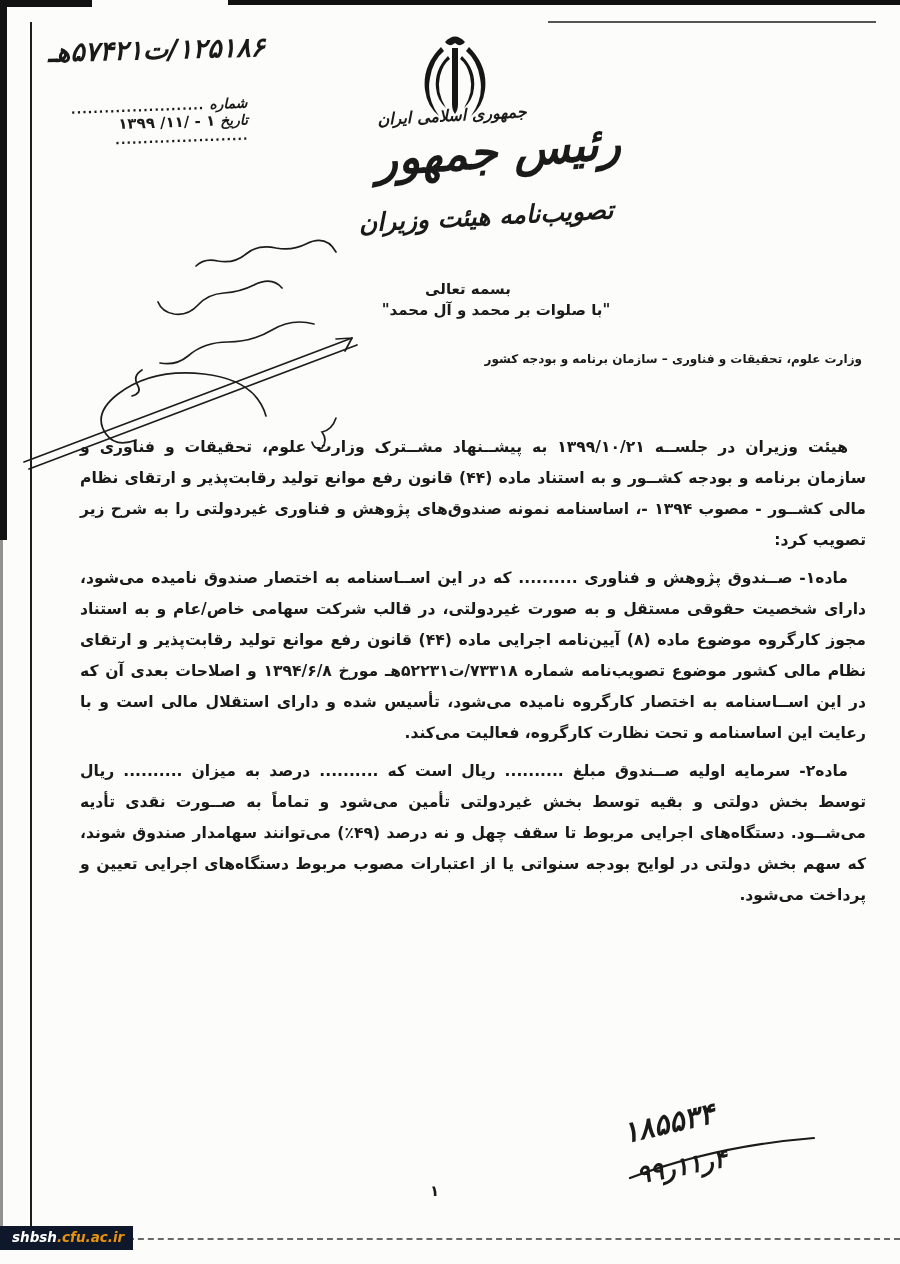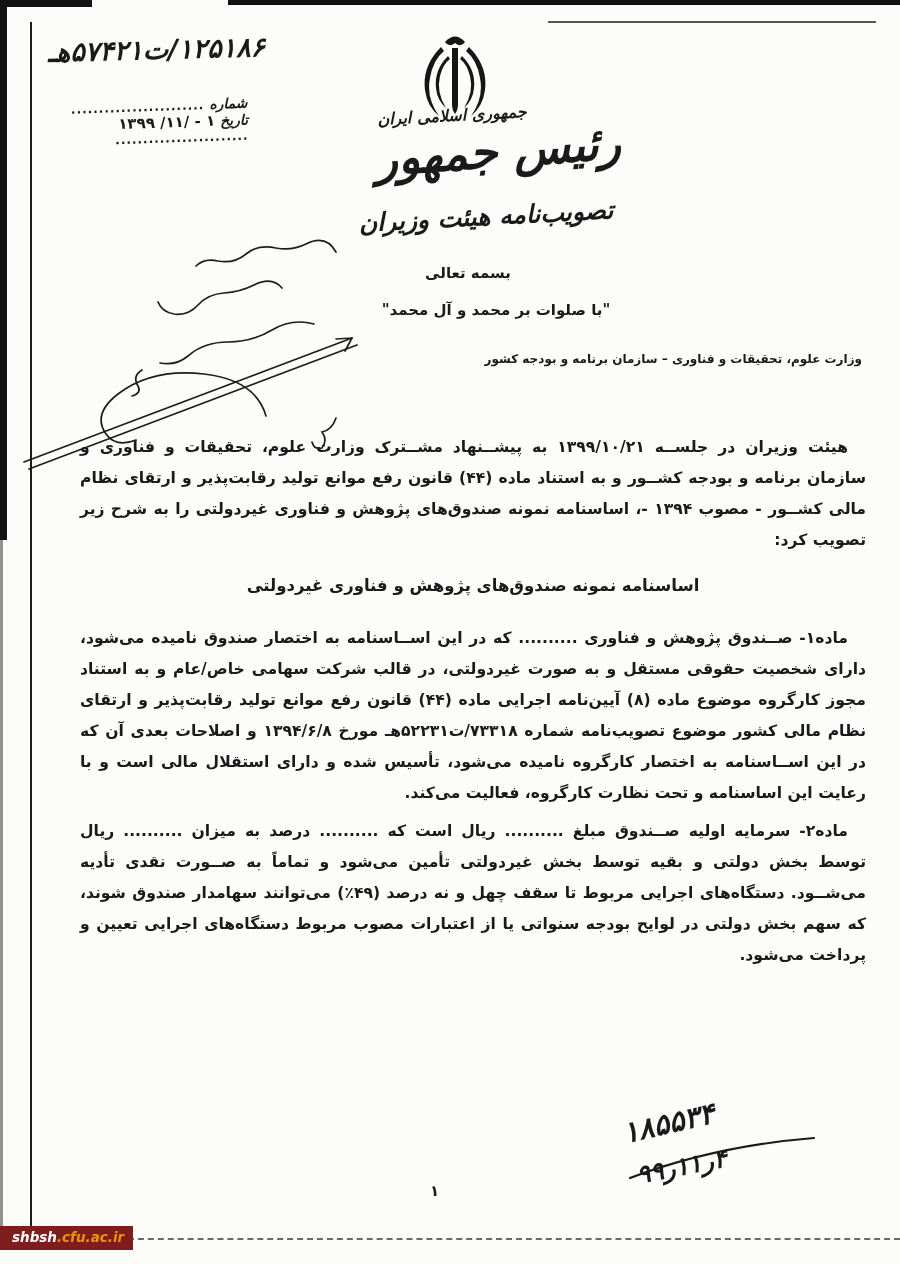--- a/index.html
+++ b/index.html
@@ -23,21 +23,21 @@
   .stamp .lbl{font-style:italic;font-size:14px;}
   .stamp .dots{font-size:12px;letter-spacing:1px;overflow:hidden;}
   .stamp .date-val{direction:ltr;unicode-bidi:isolate;font-size:15px;}
   .emblem{position:absolute;left:424px;top:34px;}
   .country{position:absolute;left:452px;top:106px;transform:translateX(-50%) rotate(-3deg);
            font-size:16px;font-weight:bold;font-style:italic;white-space:nowrap;}
   .president{position:absolute;left:498px;top:124px;transform:translateX(-50%) rotate(-4deg);
              font-size:46px;font-weight:bold;font-style:italic;white-space:nowrap;}
   .doc-type{position:absolute;left:486px;top:202px;transform:translateX(-50%) rotate(-3deg);
             font-size:25px;font-weight:bold;font-style:italic;white-space:nowrap;}
-  .besmeh{position:absolute;left:468px;top:264px;transform:translateX(-50%);
+  .besmeh{position:absolute;left:468px;top:280px;transform:translateX(-50%);
           font-size:15px;font-weight:bold;white-space:nowrap;}
   .salawat{position:absolute;left:496px;top:301px;transform:translateX(-50%);
            font-size:15px;font-weight:bold;white-space:nowrap;direction:rtl;}
   .addressee{position:absolute;right:38px;top:352px;direction:rtl;font-size:12px;font-weight:bold;
              white-space:nowrap;}
   
   .body{position:absolute;left:80px;top:432px;width:786px;direction:rtl;text-align:justify;
         font-size:15.6px;font-weight:bold;line-height:31px;}
   .body p{margin:0 0 7px;text-indent:18px;}
   .body .title{text-align:center;text-indent:0;font-size:16.5px;margin:14px 0 22px;}
@@ -45,21 +45,21 @@
   .hand-note{position:absolute;left:14px;top:222px;z-index:3;}
   .hand-note path{fill:none;stroke:#1d1d1d;stroke-width:1.7;stroke-linecap:round;}
   .hw-num{position:absolute;left:622px;top:1106px;transform:rotate(-13deg);font-size:29px;
           font-weight:bold;font-style:italic;white-space:nowrap;}
   .hw-curve{position:absolute;left:600px;top:1122px;}
   .hw-curve path{fill:none;stroke:#1b1b1b;stroke-width:2.2;stroke-linecap:round;}
   .hw-date{position:absolute;left:636px;top:1152px;transform:rotate(-11deg);font-size:25px;
            font-weight:bold;font-style:italic;direction:rtl;white-space:nowrap;}
   
   .page-num{position:absolute;left:430px;top:1182px;font-size:15px;font-weight:bold;}
-  .watermark{position:absolute;left:0;top:1226px;background:#7f1d1d;padding:3px 9px 5px 12px;
+  .watermark{position:absolute;left:0;top:1226px;background:#0f172a;padding:3px 9px 5px 12px;
              font-size:13.5px;font-weight:bold;font-style:italic;white-space:nowrap;z-index:4;}
   .wm-prefix{color:#ffffff;} .wm-suffix{color:#e8930f;}
 </style>
 </head>
 <body>
 
 <div class="page">
 
   <div class="art art-top-right"></div>
   <div class="art art-top-left"></div>
@@ -114,21 +114,20 @@
     <path d="M10 240 L338 116"></path>
     <path d="M15 247 L343 123"></path>
     <path d="M338 116 l-16 1 M338 116 l-7 13"></path>
     <path d="M322 196 q-4 12 -14 14 q6 8 0 16 q-8 2 -10 -6"></path>
   </svg>
 
   <div class="addressee">وزارت علوم، تحقیقات و فناوری – سازمان برنامه و بودجه کشور</div>
 
   <main class="body">
     <p><span>هیئت وزیران در جلســه ۱۳۹۹/۱۰/۲۱ به پیشــنهاد مشــترک وزارت علوم، تحقیقات و فناوری و سازمان برنامه و بودجه کشــور و به استناد ماده (۴۴) قانون رفع موانع تولید رقابت‌پذیر و ارتقای نظام مالی کشــور - مصوب ۱۳۹۴ -، اساسنامه نمونه صندوق‌های پژوهش و فناوری غیردولتی را به شرح زیر تصویب کرد:</span></p>
-    <p class="title">اساسنامه نمونه صندوق‌های پژوهش و فناوری غیردولتی</p>
     <p>
       <b>ماده۱-</b>
       <span>صــندوق پژوهش و فناوری .......... که در این اســاسنامه به اختصار صندوق نامیده می‌شود، دارای شخصیت حقوقی مستقل و به صورت غیردولتی، در قالب شرکت سهامی خاص/عام و به استناد مجوز کارگروه موضوع ماده (۸) آیین‌نامه اجرایی ماده (۴۴) قانون رفع موانع تولید رقابت‌پذیر و ارتقای نظام مالی کشور موضوع تصویب‌نامه شماره ۷۳۳۱۸/ت۵۲۲۳۱هـ مورخ ۱۳۹۴/۶/۸ و اصلاحات بعدی آن که در این اســاسنامه به اختصار کارگروه نامیده می‌شود، تأسیس شده و دارای استقلال مالی است و با رعایت این اساسنامه و تحت نظارت کارگروه، فعالیت می‌کند.</span>
     </p>
     <p>
       <b>ماده۲-</b>
       <span>سرمایه اولیه صــندوق مبلغ .......... ریال است که .......... درصد به میزان .......... ریال توسط بخش دولتی و بقیه توسط بخش غیردولتی تأمین می‌شود و تماماً به صــورت نقدی تأدیه می‌شــود. دستگاه‌های اجرایی مربوط تا سقف چهل و نه درصد (۴۹٪) می‌توانند سهامدار صندوق شوند، که سهم بخش دولتی در لوایح بودجه سنواتی یا از اعتبارات مصوب مربوط دستگاه‌های اجرایی تعیین و پرداخت می‌شود.</span>
     </p>
   </main>
 

